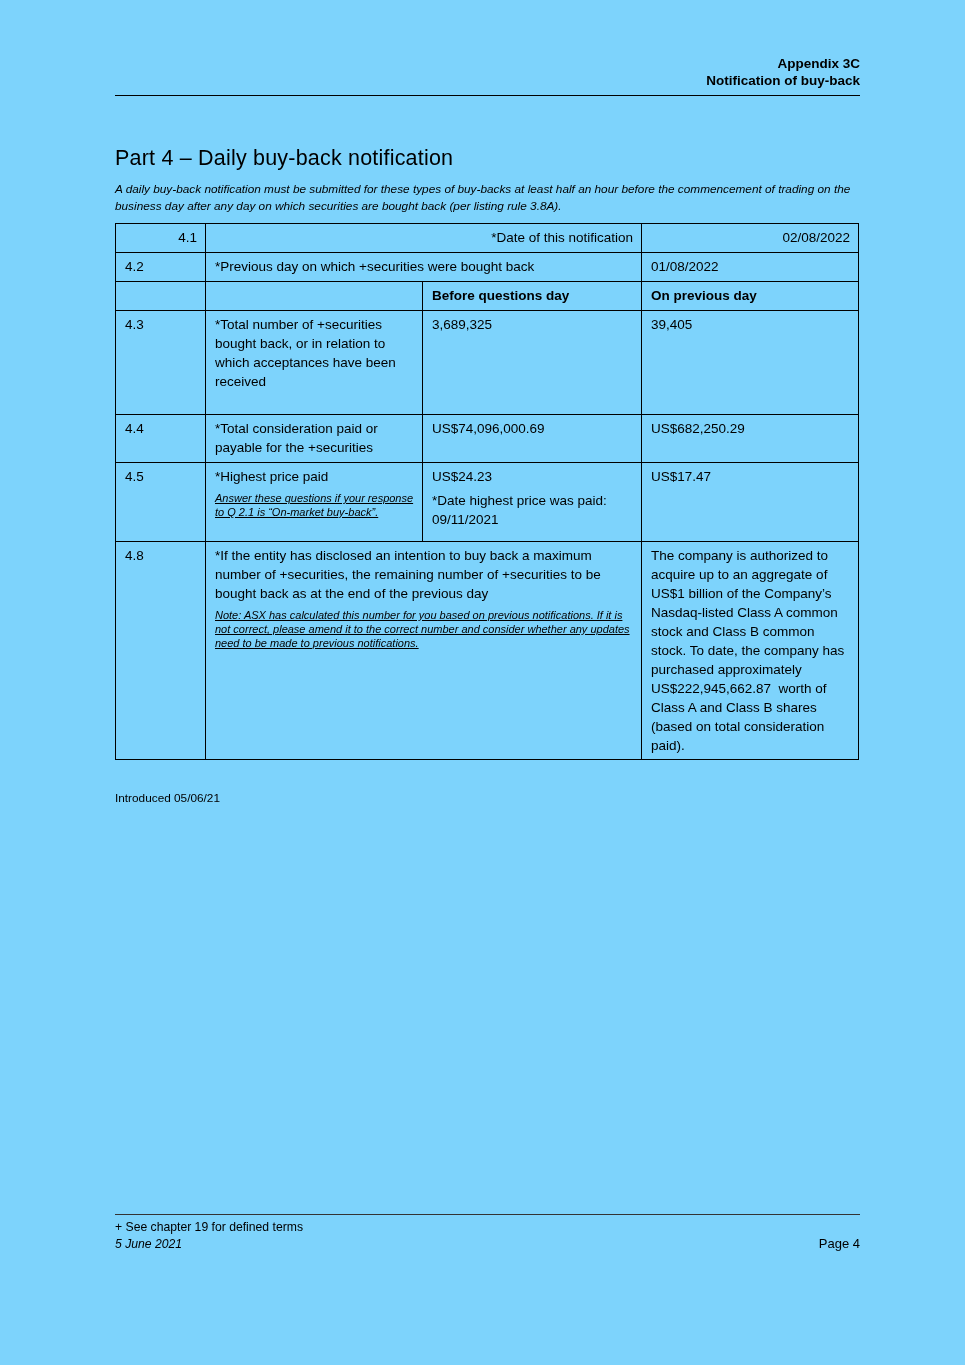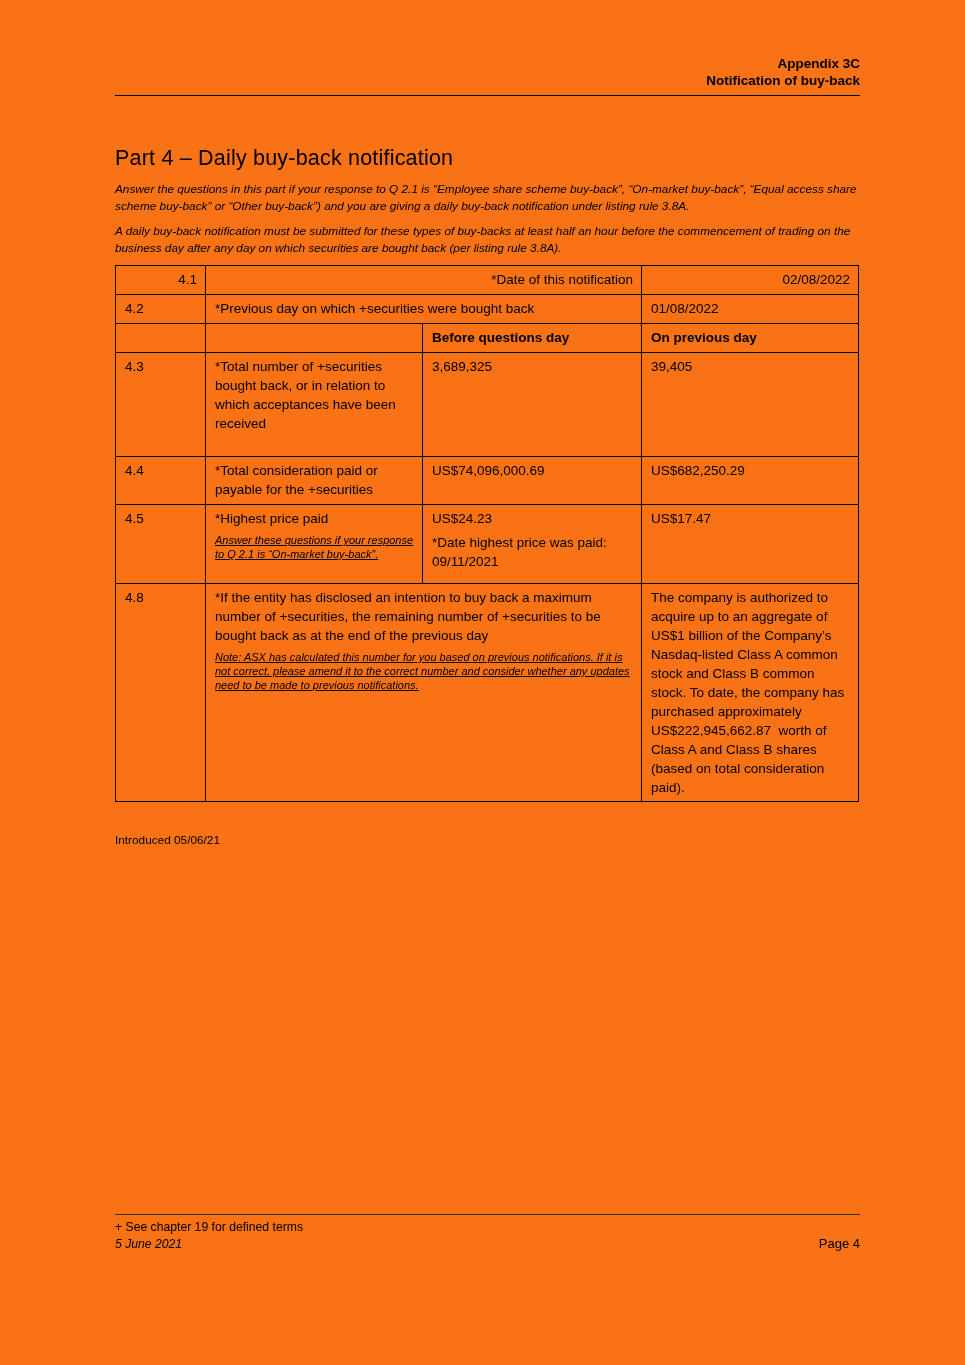--- a/index.html
+++ b/index.html
@@ -1,21 +1,21 @@
 <!DOCTYPE html>
 <html><head>
 <meta charset="utf-8">
 <style>
   * { margin: 0; padding: 0; box-sizing: border-box; }
   html, body { background: #ffffff; }
   .page {
     position: relative;
     width: 965px;
     height: 1365px;
-    background: #f97316;
+    background: #7dd3fc;
     color: #000000;
     font-family: "Liberation Sans", "DejaVu Sans", sans-serif;
     padding: 55px 105px 0 115px;
     overflow: hidden;
   }
   .doc-header {
     text-align: right;
     font-weight: bold;
     font-size: 13.5px;
     line-height: 17px;
@@ -83,21 +83,20 @@
 <div class="page">
 
   <div class="doc-header">
     <div>Appendix 3C</div>
     <div>Notification of buy-back</div>
   </div>
 
   <h1 class="part-title">Part 4 – Daily buy-back notification</h1>
 
   <div class="intro">
-    <p>Answer the questions in this part if your response to Q 2.1 is “Employee share scheme buy-back”, “On-market buy-back”, “Equal access share scheme buy-back” or “Other buy-back”) and you are giving a daily buy-back notification under listing rule 3.8A.</p>
     <p>A daily buy-back notification must be submitted for these types of buy-backs at least half an hour before the commencement of trading on the business day after any day on which securities are bought back (per listing rule 3.8A).</p>
   </div>
 
   <table class="buyback">
     <colgroup>
       <col style="width:90px">
       <col style="width:217px">
       <col style="width:219px">
       <col style="width:217px">
     </colgroup>

